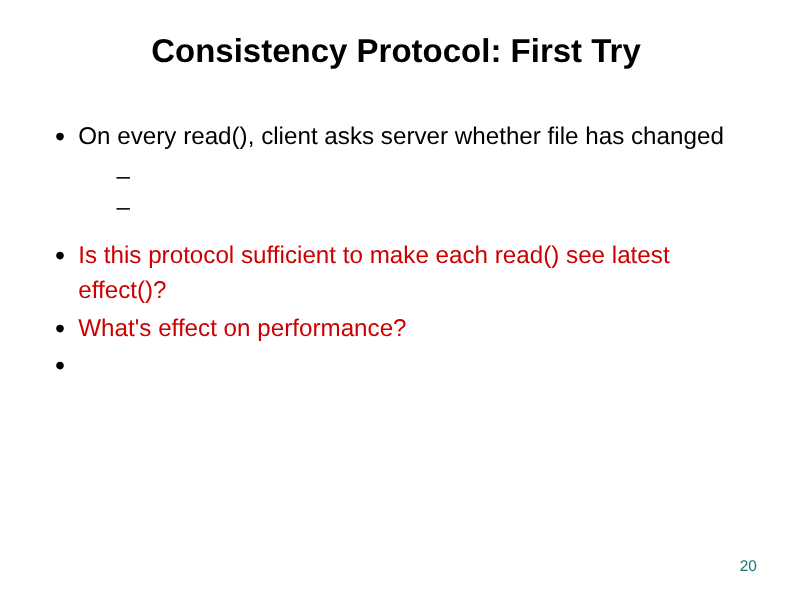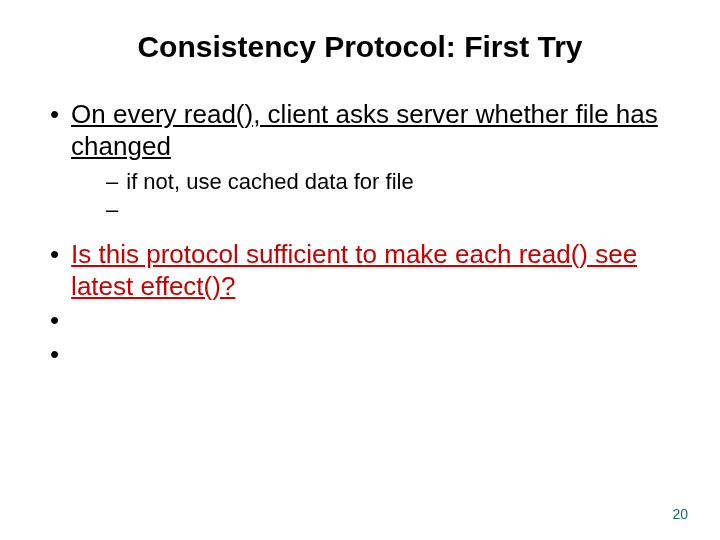--- a/index.html
+++ b/index.html
@@ -9,42 +9,41 @@
     font-family: Verdana, Geneva, sans-serif;
     position: relative;
     padding: 20px 30px 20px 30px;
   }
   .title {
     text-align: center;
     font-weight: bold;
     font-size: 30px;
     color: #000;
     margin-top: 10px;
-    margin-bottom: 34px;
+    margin-bottom: 44px;
   }
   .content {
     padding-left: 20px;
   }
   .bullet-row {
     display: flex;
     align-items: flex-start;
     margin-bottom: 2px;
   }
   .bullet-dot {
     font-size: 26px;
     line-height: 32px;
     margin-right: 12px;
     color: #000;
     flex-shrink: 0;
   }
   .bullet-text {
-    font-size: 26px;
+    font-size: 22px;
     line-height: 32px;
     color: #000;
-    text-decoration: underline;
   }
   .bullet-text.red {
     color: #cc0000;
   }
   .sub-list {
     margin-left: 56px;
     margin-top: 6px;
     margin-bottom: 14px;
   }
   .sub-row {
@@ -79,34 +78,34 @@
 
 <div class="content">
 
   <div class="bullet-row">
     <div class="bullet-dot">•</div>
     <div class="bullet-text">On every read(), client asks server whether file has changed</div>
   </div>
   <div class="sub-list">
     <div class="sub-row">
       <div class="sub-dash">–</div>
-      <div class="sub-text">if not, use cached data for file</div>
     </div>
     <div class="sub-row">
       <div class="sub-dash">–</div>
     </div>
   </div>
 
   <div class="bullet-row">
     <div class="bullet-dot">•</div>
     <div class="bullet-text red">Is this protocol sufficient to make each read() see latest effect()?</div>
   </div>
 
   <div class="bullet-row">
     <div class="bullet-dot">•</div>
+    <div class="bullet-text red">What's effect on performance?</div>
   </div>
 
   <div class="bullet-row">
     <div class="bullet-dot">•</div>
   </div>
 
 </div>
 
 <div class="page-number">20</div>
 

